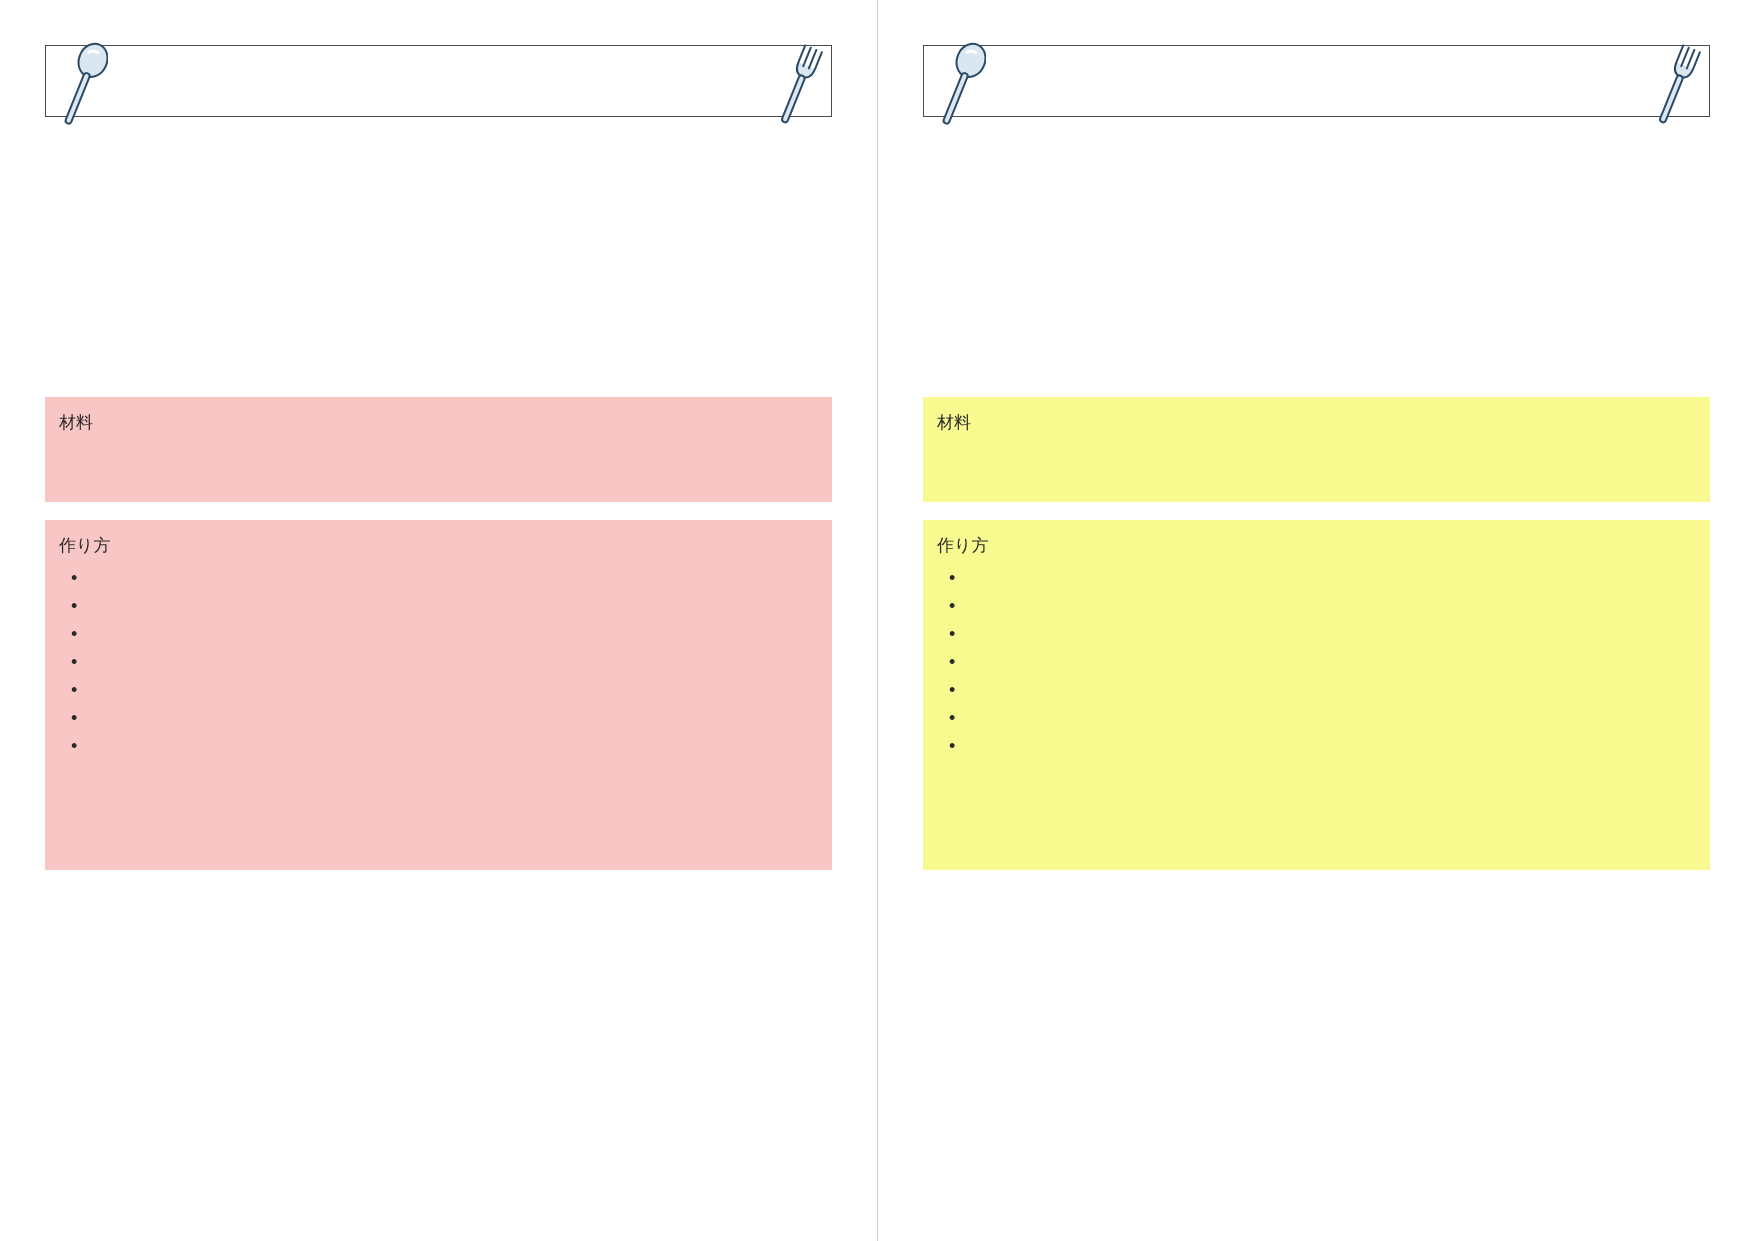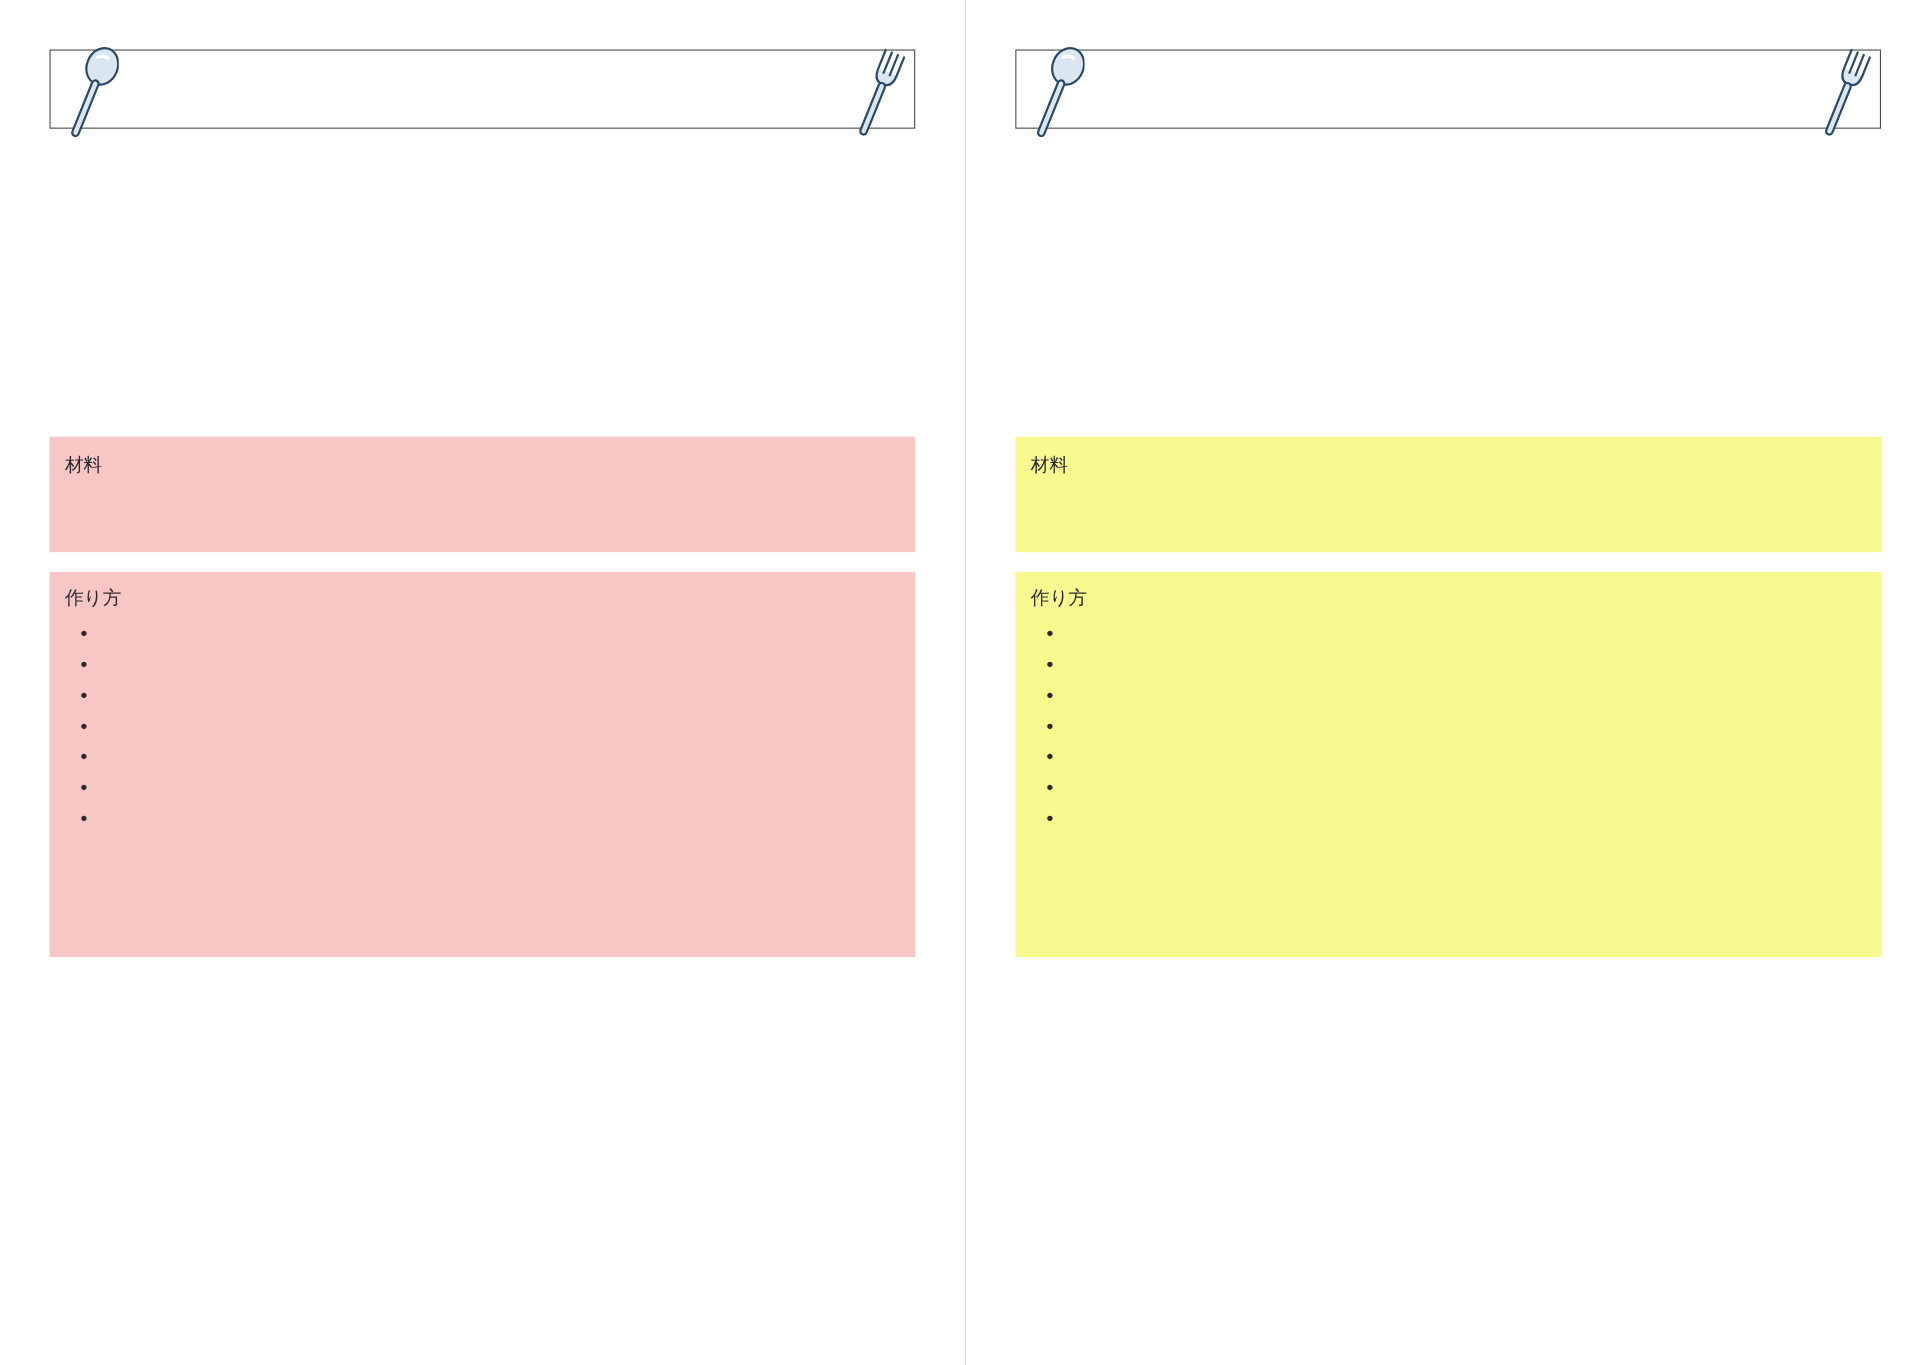--- a/index.html
+++ b/index.html
@@ -46,21 +46,20 @@
       font-size: 17px;
       color: #2a2a2a;
       line-height: 1.7;
     }
     .ingredients {
       min-height: 105px;
       margin-bottom: 18px;
     }
     .instructions {
       min-height: 350px;
-      font-family: Liberation Mono, monospace;
     }
     .pink .section { background: #f9c6c6; }
     .yellow .section { background: #f8f98f; }
     .bullets {
       list-style: none;
       padding-left: 12px;
       margin-top: 2px;
     }
     .bullets li::before {
       content: "•";

